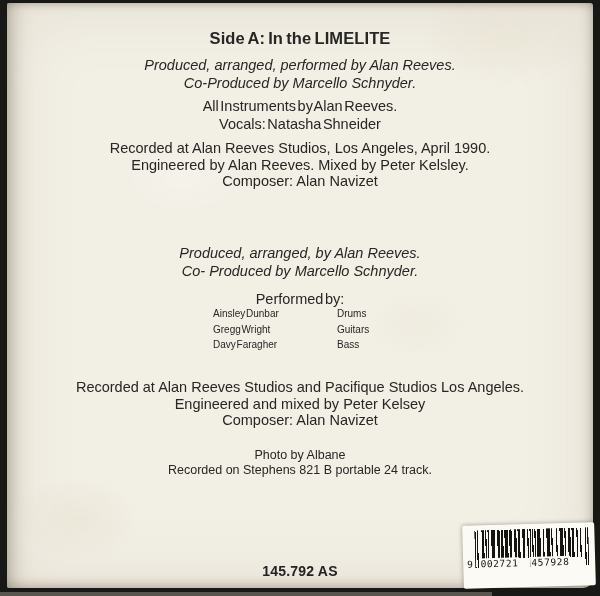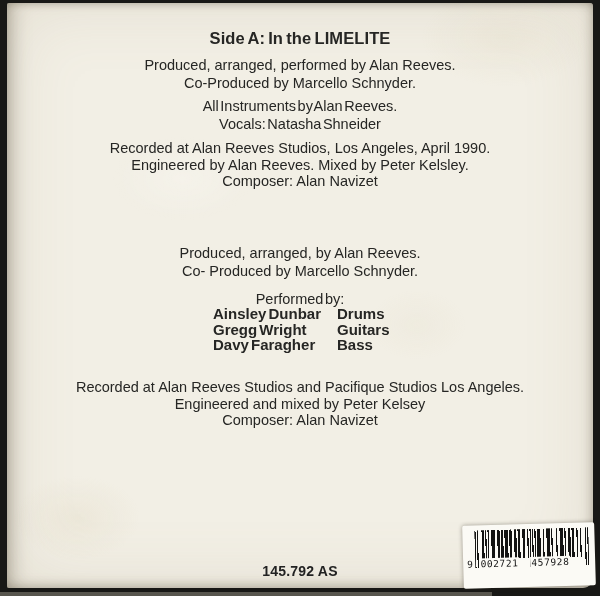--- a/index.html
+++ b/index.html
@@ -28,27 +28,27 @@
     content:'';position:absolute;inset:0;pointer-events:none;border-radius:inherit;
     background:
       radial-gradient(90px 60px at 12% 88%, rgba(205,190,150,.14), transparent 70%),
       radial-gradient(120px 70px at 85% 6%, rgba(205,190,150,.12), transparent 70%),
       radial-gradient(70px 50px at 70% 55%, rgba(210,198,160,.08), transparent 70%),
       radial-gradient(100px 60px at 30% 30%, rgba(255,255,250,.25), transparent 70%);
   }
 
   .block{position:absolute;left:0;right:0;text-align:center;color:var(--ink);}
   .title{font-size:16.5px;font-weight:bold;word-spacing:-1.5px;letter-spacing:.1px;}
-  .bodytext{font-size:14.5px;line-height:17.5px;}
+  .bodytext{font-size:14.5px;line-height:17.5px;font-style:italic;}
   .boldtext{font-size:14.5px;font-weight:normal;line-height:18px;word-spacing:-2.5px;}
   .rectext{font-size:14.5px;line-height:16.5px;}
   .smalltext{font-size:12.5px;line-height:14.5px;}
 
   .performers{position:absolute;left:206px;top:303px;text-align:left;color:var(--ink);}
-  .prow{font-size:15px;font-weight:bold;line-height:15.7px;word-spacing:-2px;}
+  .prow{font-size:10px;font-weight:normal;line-height:15.7px;word-spacing:-2px;}
   .pname{display:inline-block;width:124px;}
   .pinstr{display:inline-block;}
 
   
   .koch{position:absolute;left:30px;top:539px;width:72px;text-align:center;}
   .koch-word{position:relative;display:inline-block;padding:0 7px;height:20px;line-height:20px;}
   .koch-word::before,.koch-word::after{content:'';position:absolute;top:0;bottom:1px;width:6px;border:3px solid #2c2c29;}
   .koch-word::before{left:0;border-right:none;}
   .koch-word::after{right:0;border-left:none;}
   .koch-text{
@@ -119,20 +119,24 @@
         <span class="pname">Davy Faragher</span><span class="pinstr">Bass</span>
       </div>
     </div>
 
     <div class="block rectext" style="top:376px">
       <div>Recorded at Alan Reeves Studios and Pacifique Studios Los Angeles.</div>
       <div>Engineered and mixed by Peter Kelsey</div>
       <div>Composer: Alan Navizet</div>
     </div>
 
+    <div class="block smalltext" style="top:445px">
+      <div>Photo by Albane</div>
+      <div>Recorded on Stephens 821 B portable 24 track.</div>
+    </div>
 
 
     <div class="catalog">145.792 AS</div>
 
     <div class="barcode-label">
       <svg viewBox="0 0 95 38" preserveAspectRatio="none" shape-rendering="crispEdges" fill="#131312">
           <rect x="0" y="0" width="1" height="38"></rect>
           <rect x="2" y="0" width="1" height="38"></rect>
           <rect x="6" y="0" width="2" height="29"></rect>
           <rect x="9" y="0" width="1" height="29"></rect>

